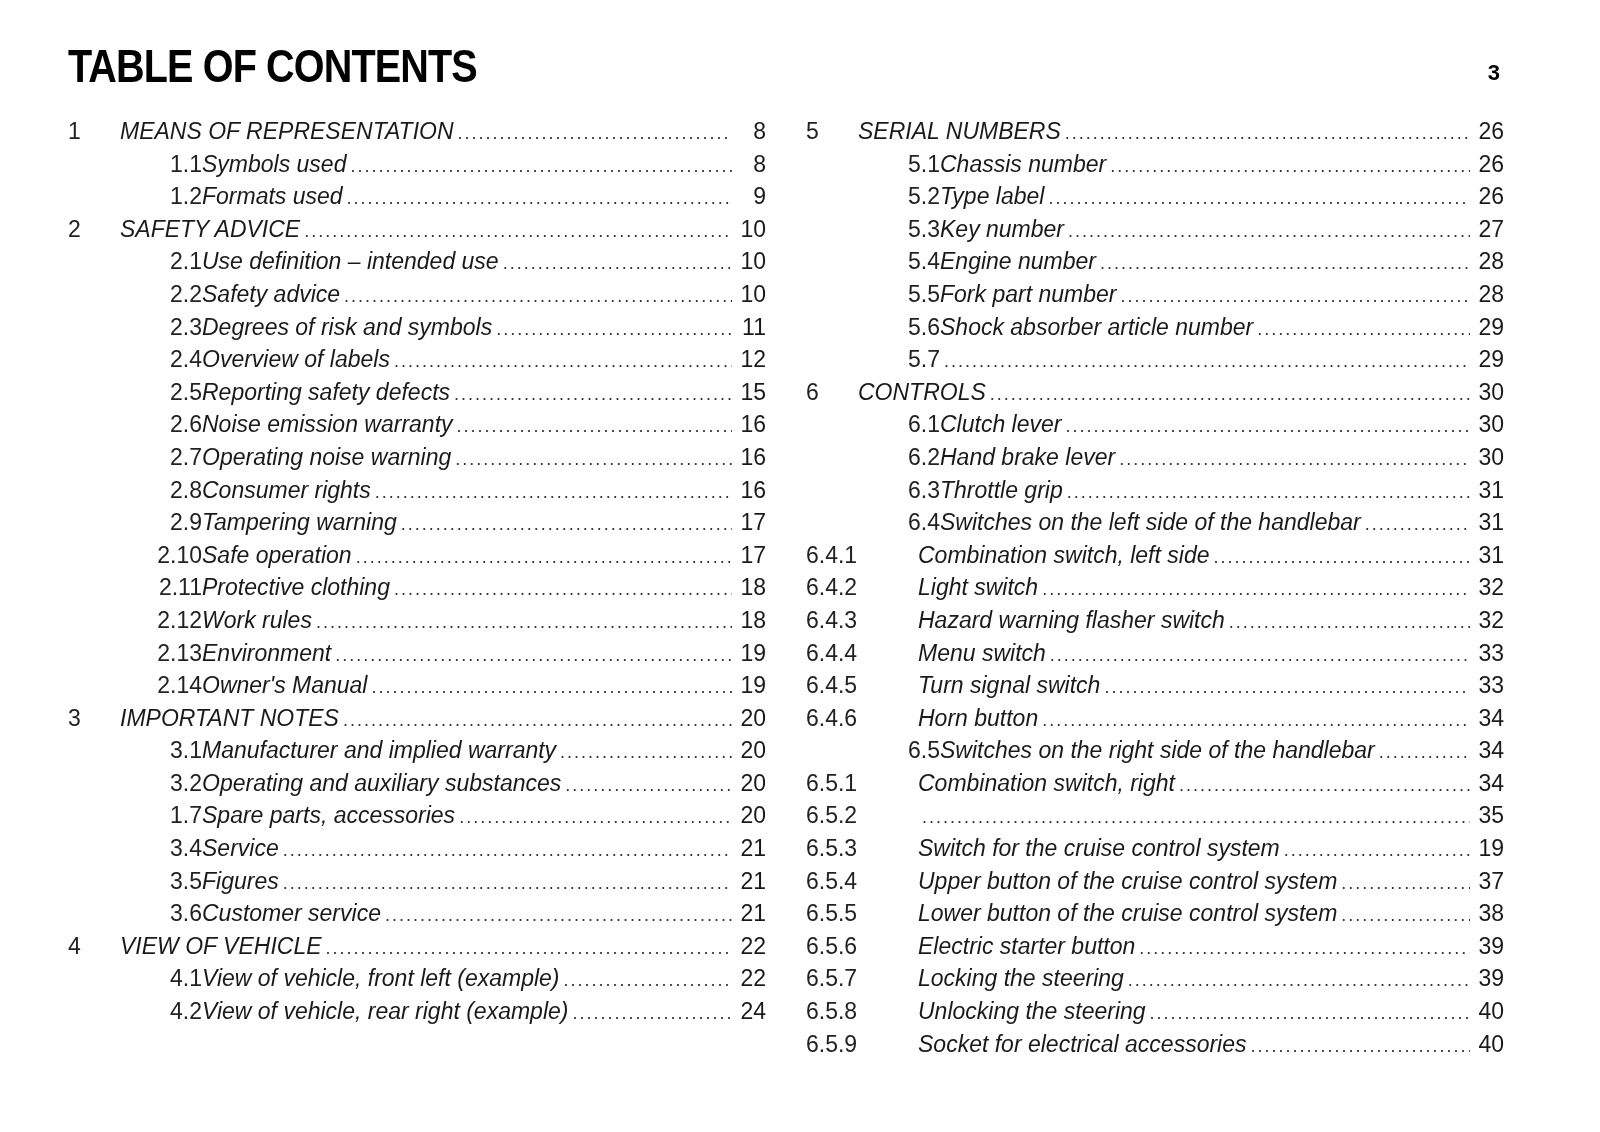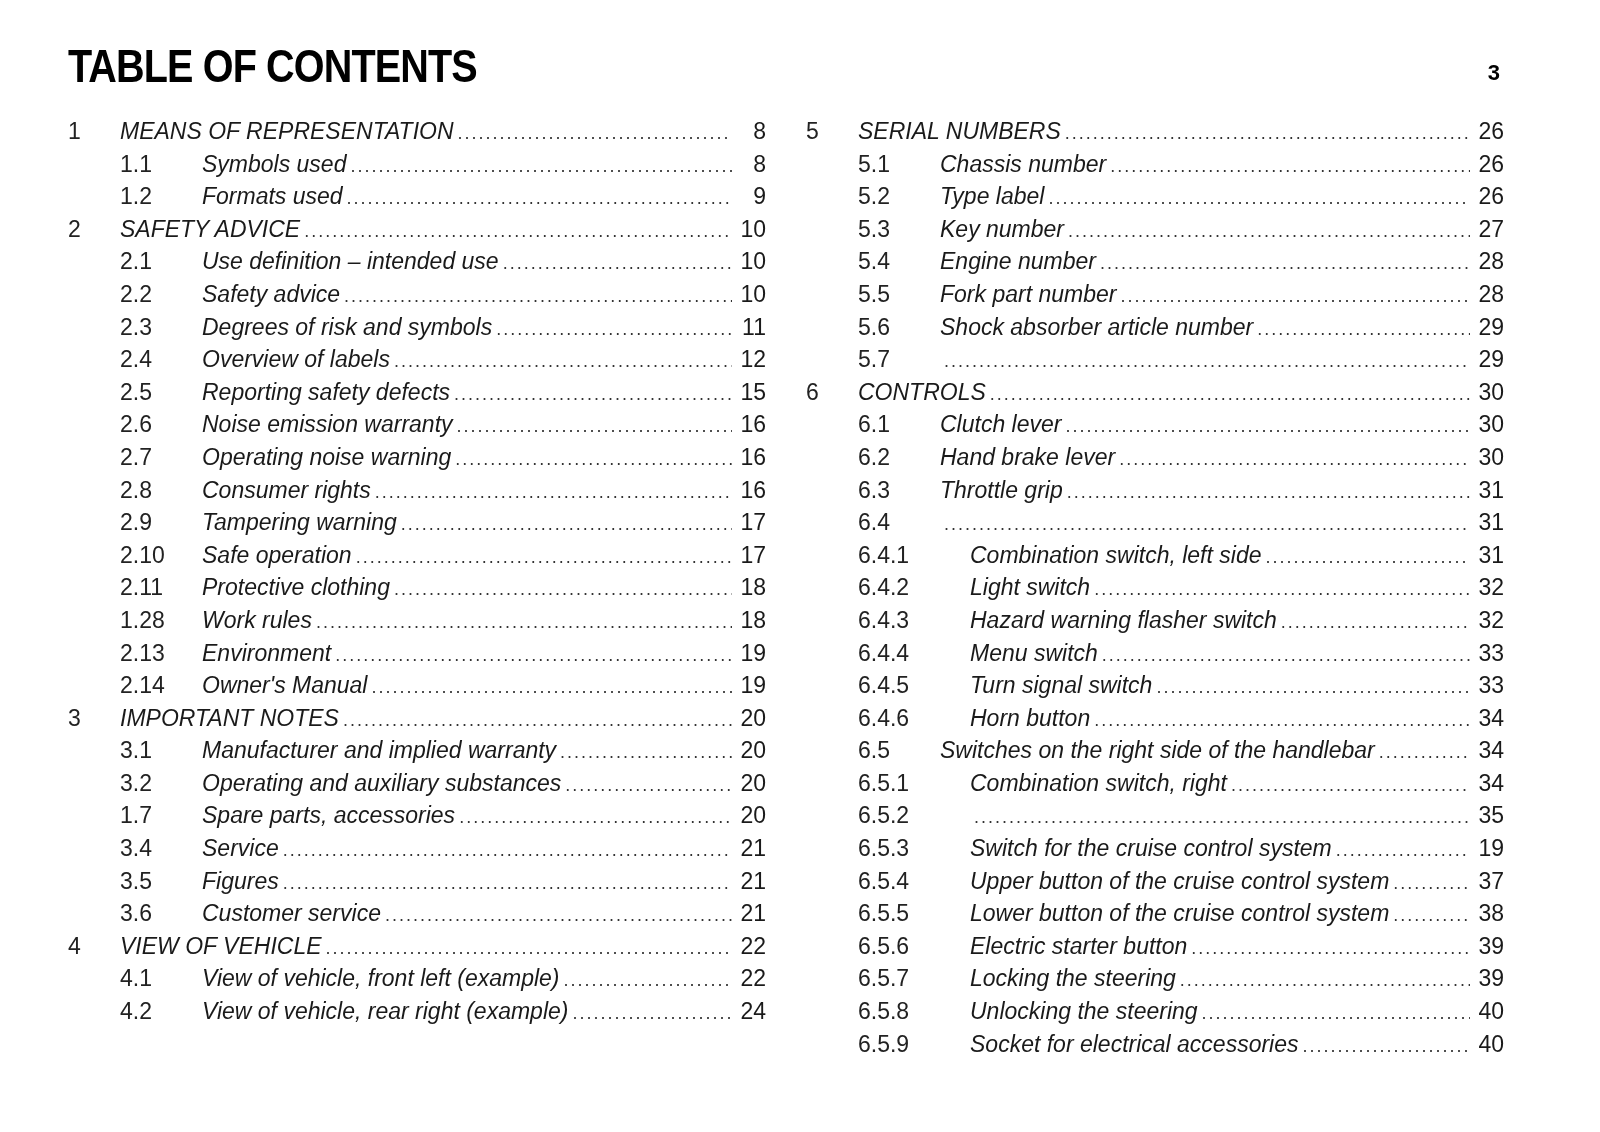--- a/index.html
+++ b/index.html
@@ -19,22 +19,22 @@
   }
   .toc-col { position: absolute; top: 115px; }
   .toc-left { left: 68px; width: 698px; }
   .toc-right { left: 806px; width: 698px; }
   .toc-row {
     display: flex; align-items: baseline; height: 32.6px; line-height: 32.6px;
     font-size: 23px; white-space: nowrap;
   }
   .num { flex: none; color: #222; }
   .lvl1 .num { width: 52px; }
-  .lvl2 .num { width: 82px; margin-left: 52px; }
-  .lvl3 .num { width: 112px; margin-left: 52px; }
+  .lvl2 .num { width: 82px; margin-left: 52px; text-align: right; }
+  .lvl3 .num { width: 112px; }
   .title { flex: none; font-style: italic; }
   .leader {
     flex: 1 1 auto; overflow: hidden; margin: 0 6px 0 4px; color: #333;
     letter-spacing: 2px; font-size: 18px;
   }
   .leader::after {
     content: "........................................................................................................................................................................................................";
   }
   .page { flex: none; text-align: right; min-width: 28px; }
 </style>
@@ -129,21 +129,21 @@
       <span class="leader"></span>
       <span class="page">17</span>
     </div>
     <div class="toc-row lvl2">
       <span class="num">2.11</span>
       <span class="title">Protective clothing</span>
       <span class="leader"></span>
       <span class="page">18</span>
     </div>
     <div class="toc-row lvl2">
-      <span class="num">1.28</span>
+      <span class="num">2.12</span>
       <span class="title">Work rules</span>
       <span class="leader"></span>
       <span class="page">18</span>
     </div>
     <div class="toc-row lvl2">
       <span class="num">2.13</span>
       <span class="title">Environment</span>
       <span class="leader"></span>
       <span class="page">19</span>
     </div>
@@ -281,20 +281,21 @@
       <span class="page">30</span>
     </div>
     <div class="toc-row lvl2">
       <span class="num">6.3</span>
       <span class="title">Throttle grip</span>
       <span class="leader"></span>
       <span class="page">31</span>
     </div>
     <div class="toc-row lvl2">
       <span class="num">6.4</span>
+      <span class="title">Switches on the left side of the handlebar</span>
       <span class="leader"></span>
       <span class="page">31</span>
     </div>
     <div class="toc-row lvl3">
       <span class="num">6.4.1</span>
       <span class="title">Combination switch, left side</span>
       <span class="leader"></span>
       <span class="page">31</span>
     </div>
     <div class="toc-row lvl3">

